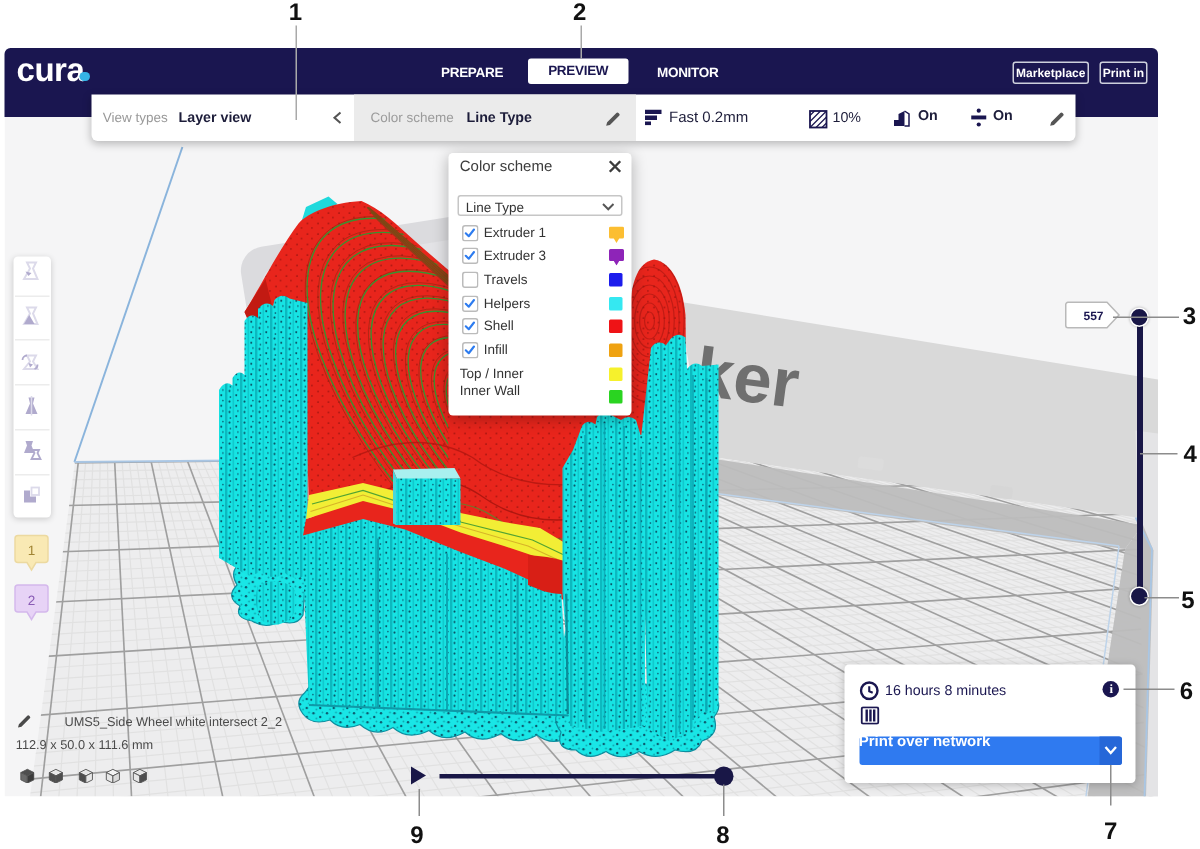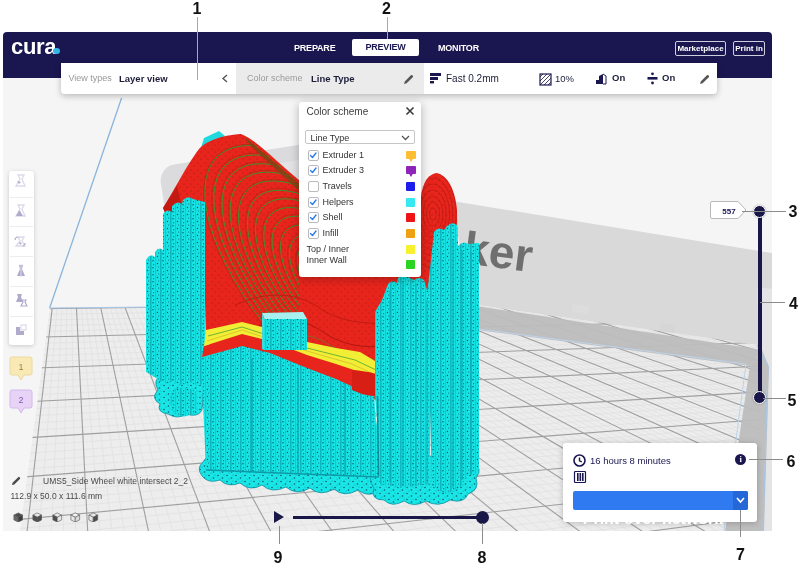--- a/index.html
+++ b/index.html
@@ -511,21 +511,21 @@
 <svg class="abs" style="left:573px;top:470.5px" width="14" height="12" viewBox="0 0 14 12">
 <rect x="1.5" y="0.5" width="11" height="11" rx="1" fill="none" stroke="#1a1650" stroke-width="1.2"></rect>
 <rect x="4" y="2" width="1.6" height="8" fill="#1a1650"></rect>
     <rect x="6.5" y="2" width="1.6" height="8" fill="#1a1650"></rect>
     <rect x="9" y="2" width="1.6" height="8" fill="#1a1650"></rect>
   </svg>
 <div class="abs" style="left:590px;top:494px;font-size:8.5px;color:#1a1650"><b>132g</b> · 16.75m</div>
 <div class="abs" style="left:735.3px;top:454.4px;width:11px;height:11px;border-radius:50%;background:#1a1650;color:#fff;font-size:8.5px;font-weight:bold;text-align:center;line-height:11px;font-family:'Liberation Serif',serif">i</div>
 <div class="abs" style="left:572.5px;top:491px;width:175px;height:18.5px;background:#2f7af0;border-radius:2px"></div>
 <div class="abs" style="left:733px;top:491px;width:14.5px;height:18.5px;background:#2667d8;border-radius:0 2px 2px 0"></div>
-<div class="abs" style="left:572.5px;top:510px;width:161px;height:18.5px;text-align:center;line-height:18.5px;font-size:16px;font-weight:bold;color:#fff">Print over network</div>
+<div class="abs" style="left:572.5px;top:486px;width:161px;height:18.5px;line-height:18.5px;font-size:10px;font-weight:bold;color:#fff">Print over network</div>
 <svg class="abs" style="left:736px;top:497px" width="9" height="7" viewBox="0 0 9 7">
     <path d="M1,1 L4.5,5 L8,1" fill="none" stroke="#fff" stroke-width="1.6"></path>
   </svg>
 <div style="position:absolute;left:299px;top:102px;width:121.5px;height:174.5px;background:#fff;border-radius:3px;box-shadow:0 2px 10px rgba(0,0,0,.28)"></div>
 <div style="position:absolute;left:306.5px;top:105.5px;font-size:10px;color:#3c3c3c">Color scheme</div>
 <svg style="position:absolute;left:405px;top:106px" width="10" height="10" viewBox="0 0 10 10">
     <path d="M1.5,1.5 L8.5,8.5 M8.5,1.5 L1.5,8.5" stroke="#3c3c3c" stroke-width="1.6"></path>
   </svg>
 <div style="position:absolute;left:305px;top:130px;width:109.5px;height:13.5px;border:1px solid #c6c6c6;border-radius:2px;background:#fff"></div>
 <div style="position:absolute;left:310.5px;top:132.5px;font-size:9px;color:#333">Line Type</div>

